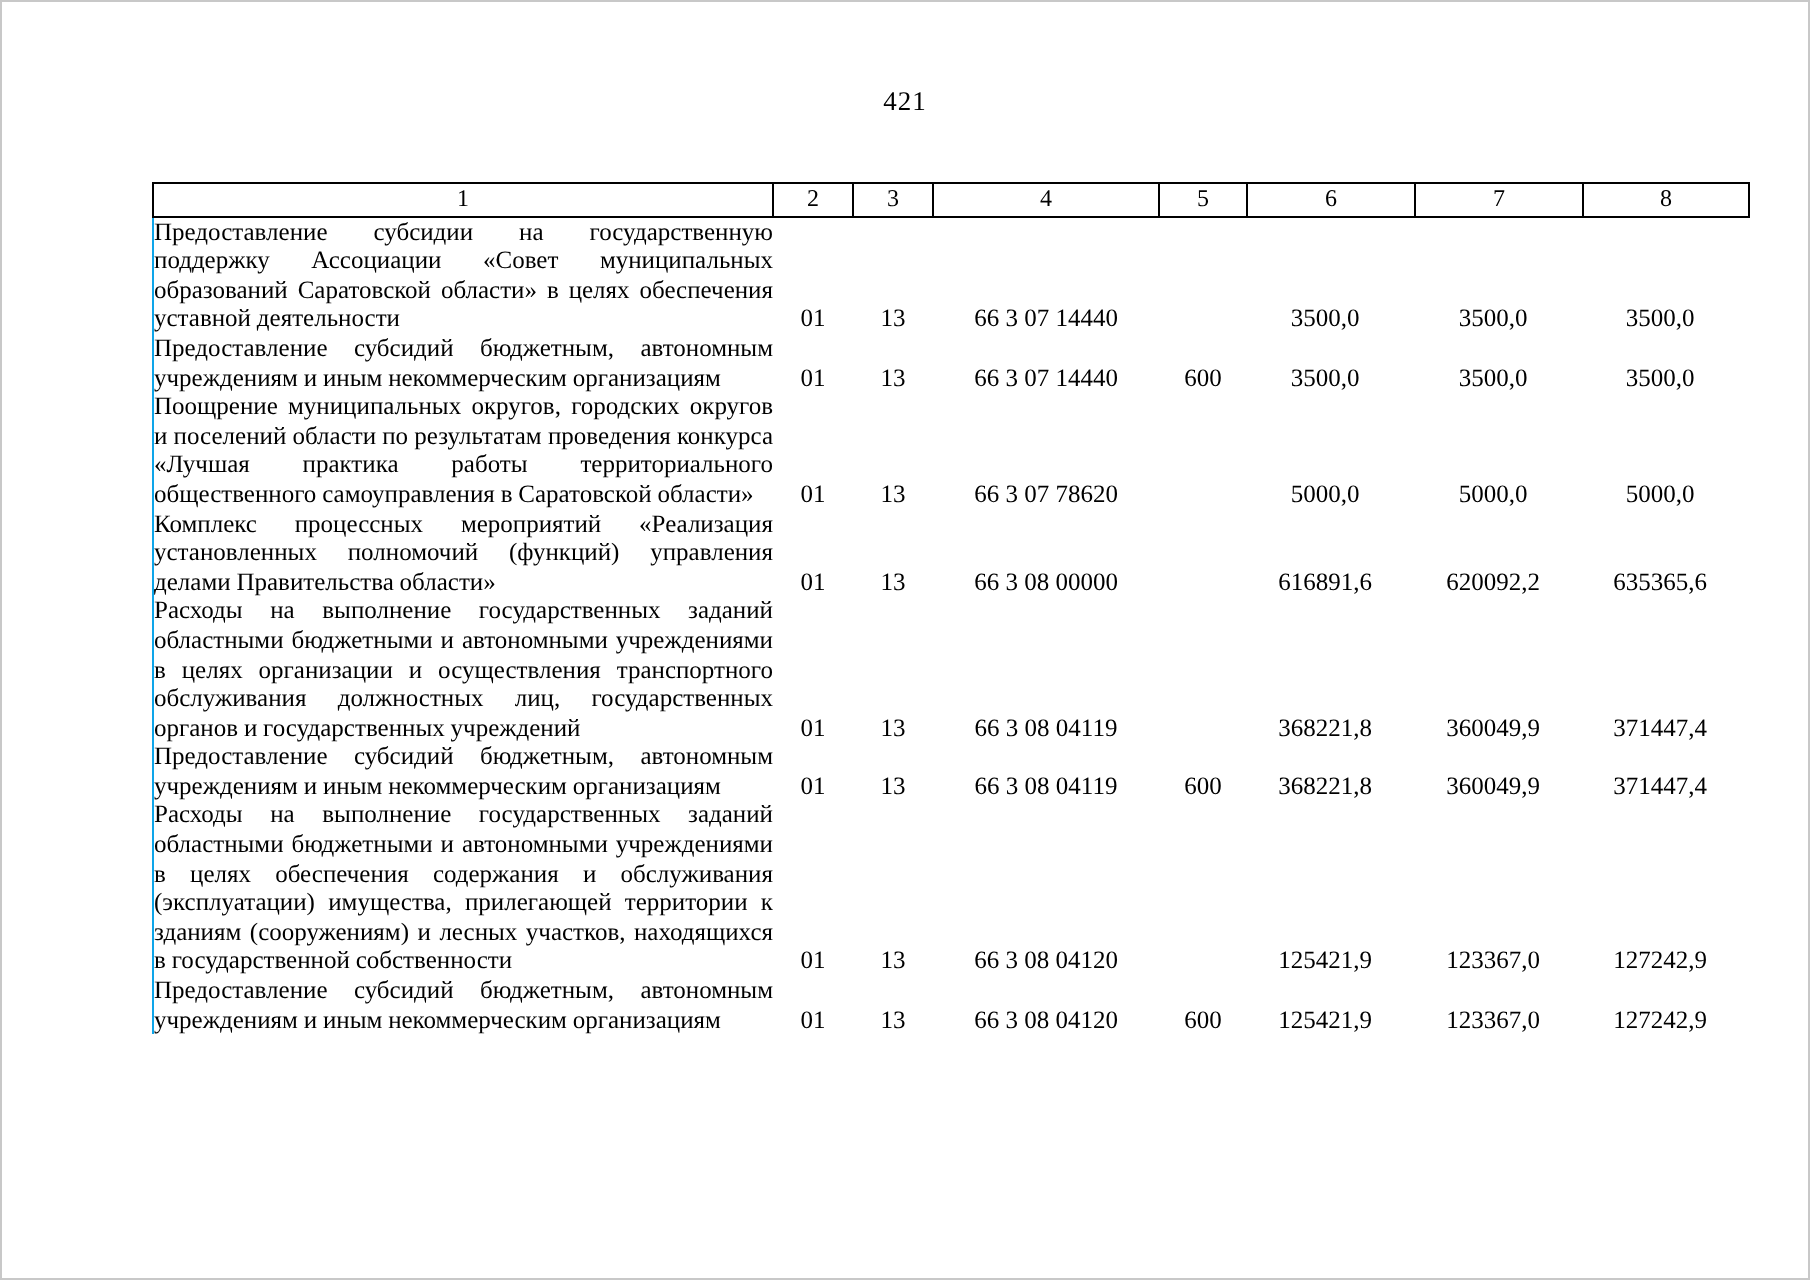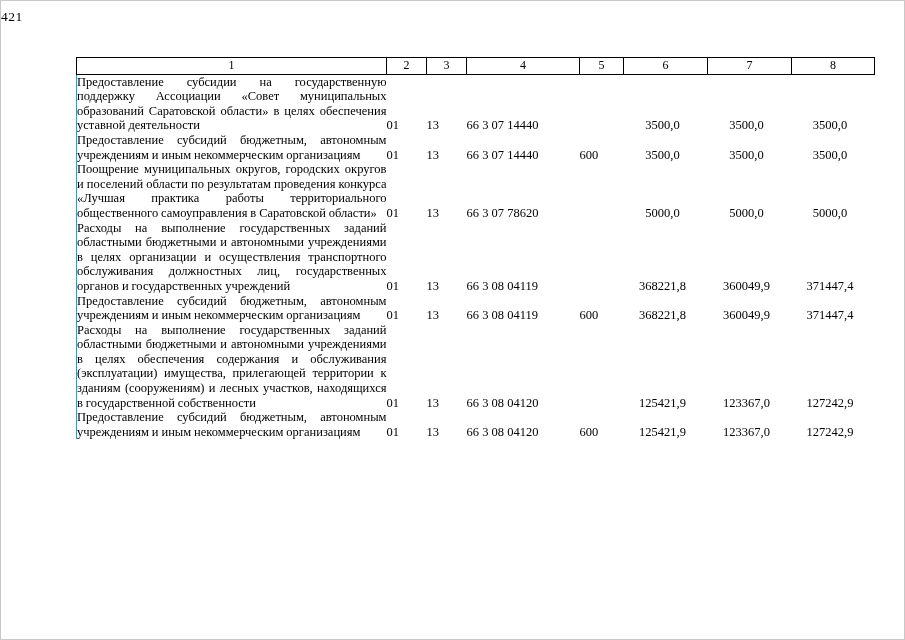--- a/index.html
+++ b/index.html
@@ -11,22 +11,22 @@
     width: 905px;
     height: 640px;
     overflow: hidden;
     font-family: "Liberation Serif", "DejaVu Serif", serif;
     color: #000;
     position: relative;
     box-sizing: border-box;
     border: 1px solid #c8c8c8;
   }
   .page-number {
-    text-align: left;
-    margin-top: 8px;
+    text-align: center;
+    margin-top: 42px;
     font-size: 13.5px;
     letter-spacing: 0.5px;
   }
   table.budget {
     border-collapse: collapse;
     table-layout: fixed;
     margin: 32px 0 0 75px;
     width: 798px;
     font-size: 12.5px;
     line-height: 14.6px;
@@ -49,21 +49,21 @@
     vertical-align: top;
     padding: 0 6px 0 7px;
     hyphens: auto;
     -webkit-hyphens: auto;
     word-spacing: -0.2px;
   }
   td.cell-num {
     white-space: nowrap;
     font-size: 12.5px;
   }
-  td.cell-num.center { }
+  td.cell-num.center { text-align: center; }
   td.cell-num.right  { text-align: center; padding-right: 6px; }
 </style>
 </head>
 <body>
 
 <div class="page-number">421</div>
 
 <table class="budget">
   <colgroup>
     <col style="width:310px">
@@ -112,20 +112,30 @@
         <td class="cell-text">Поощрение муниципальных округов, городских округов и поселений области по результатам проведения конкурса «Лучшая практика работы территориального общественного самоуправления в Саратовской области»</td>
         <td class="cell-num center">01</td>
         <td class="cell-num center">13</td>
         <td class="cell-num center">66 3 07 78620</td>
         <td class="cell-num center"></td>
         <td class="cell-num right">5000,0</td>
         <td class="cell-num right">5000,0</td>
         <td class="cell-num right">5000,0</td>
       </tr>
       <tr>
+        <td class="cell-text">Комплекс процессных мероприятий «Реализация установленных полномочий (функций) управления делами Правительства области»</td>
+        <td class="cell-num center">01</td>
+        <td class="cell-num center">13</td>
+        <td class="cell-num center">66 3 08 00000</td>
+        <td class="cell-num center"></td>
+        <td class="cell-num right">616891,6</td>
+        <td class="cell-num right">620092,2</td>
+        <td class="cell-num right">635365,6</td>
+      </tr>
+      <tr>
         <td class="cell-text">Расходы на выполнение государственных заданий областными бюджетными и автономными учреждениями в целях организации и осуществления транспортного обслуживания должностных лиц, государственных органов и государственных учреждений</td>
         <td class="cell-num center">01</td>
         <td class="cell-num center">13</td>
         <td class="cell-num center">66 3 08 04119</td>
         <td class="cell-num center"></td>
         <td class="cell-num right">368221,8</td>
         <td class="cell-num right">360049,9</td>
         <td class="cell-num right">371447,4</td>
       </tr>
       <tr>

